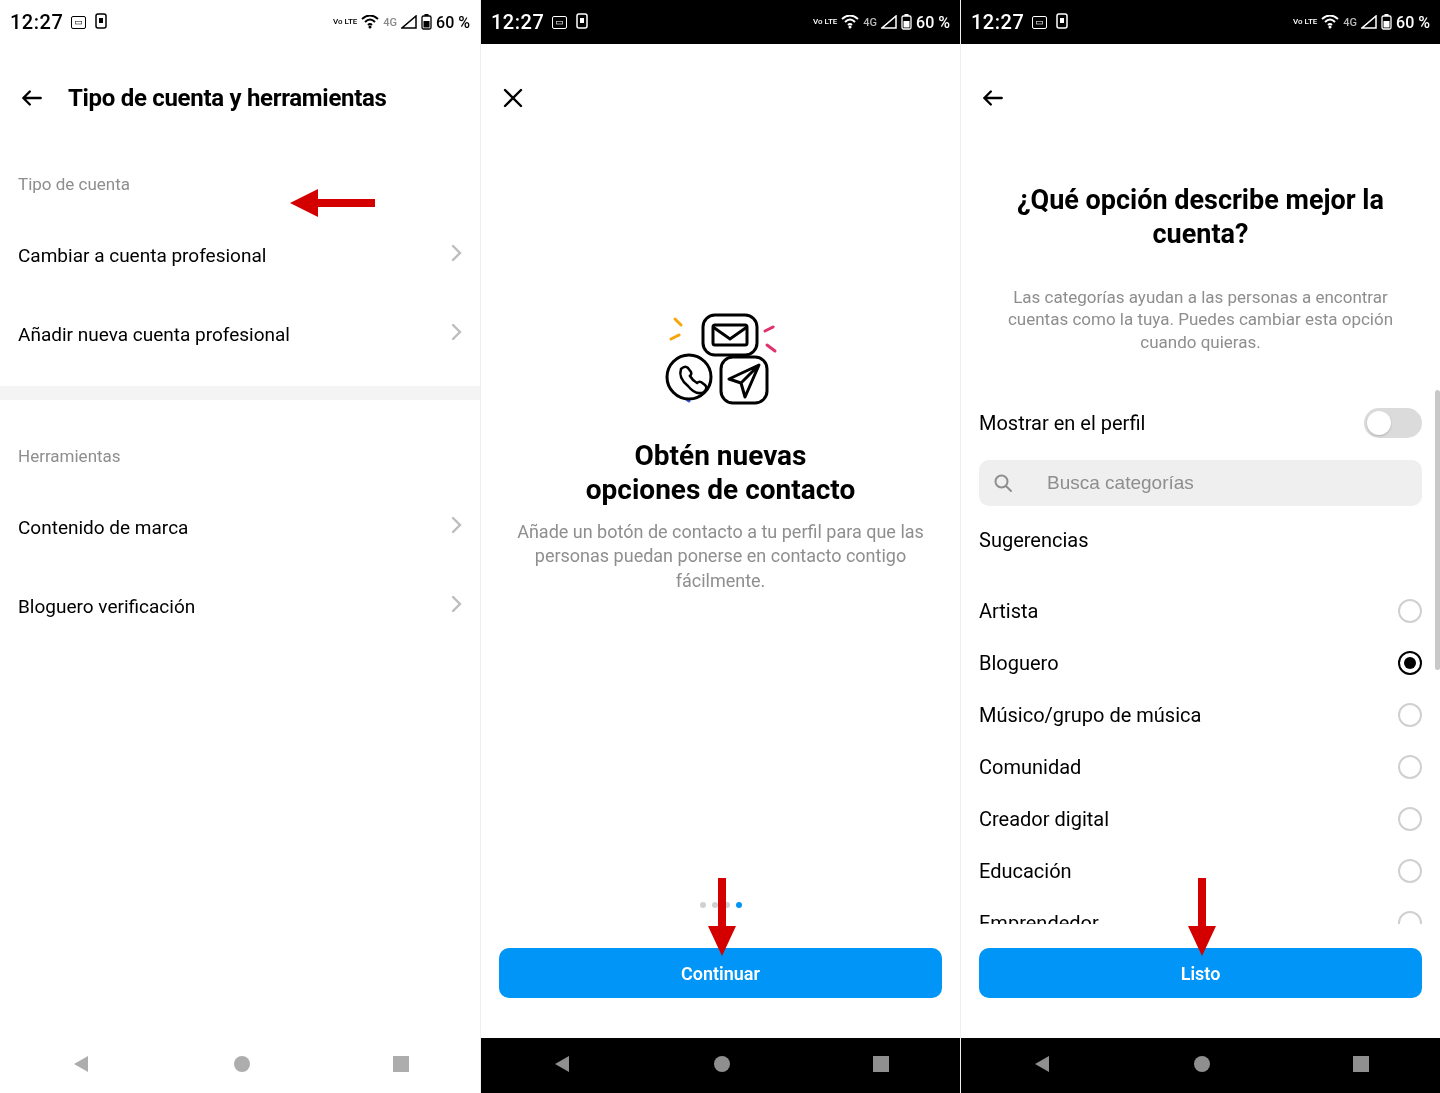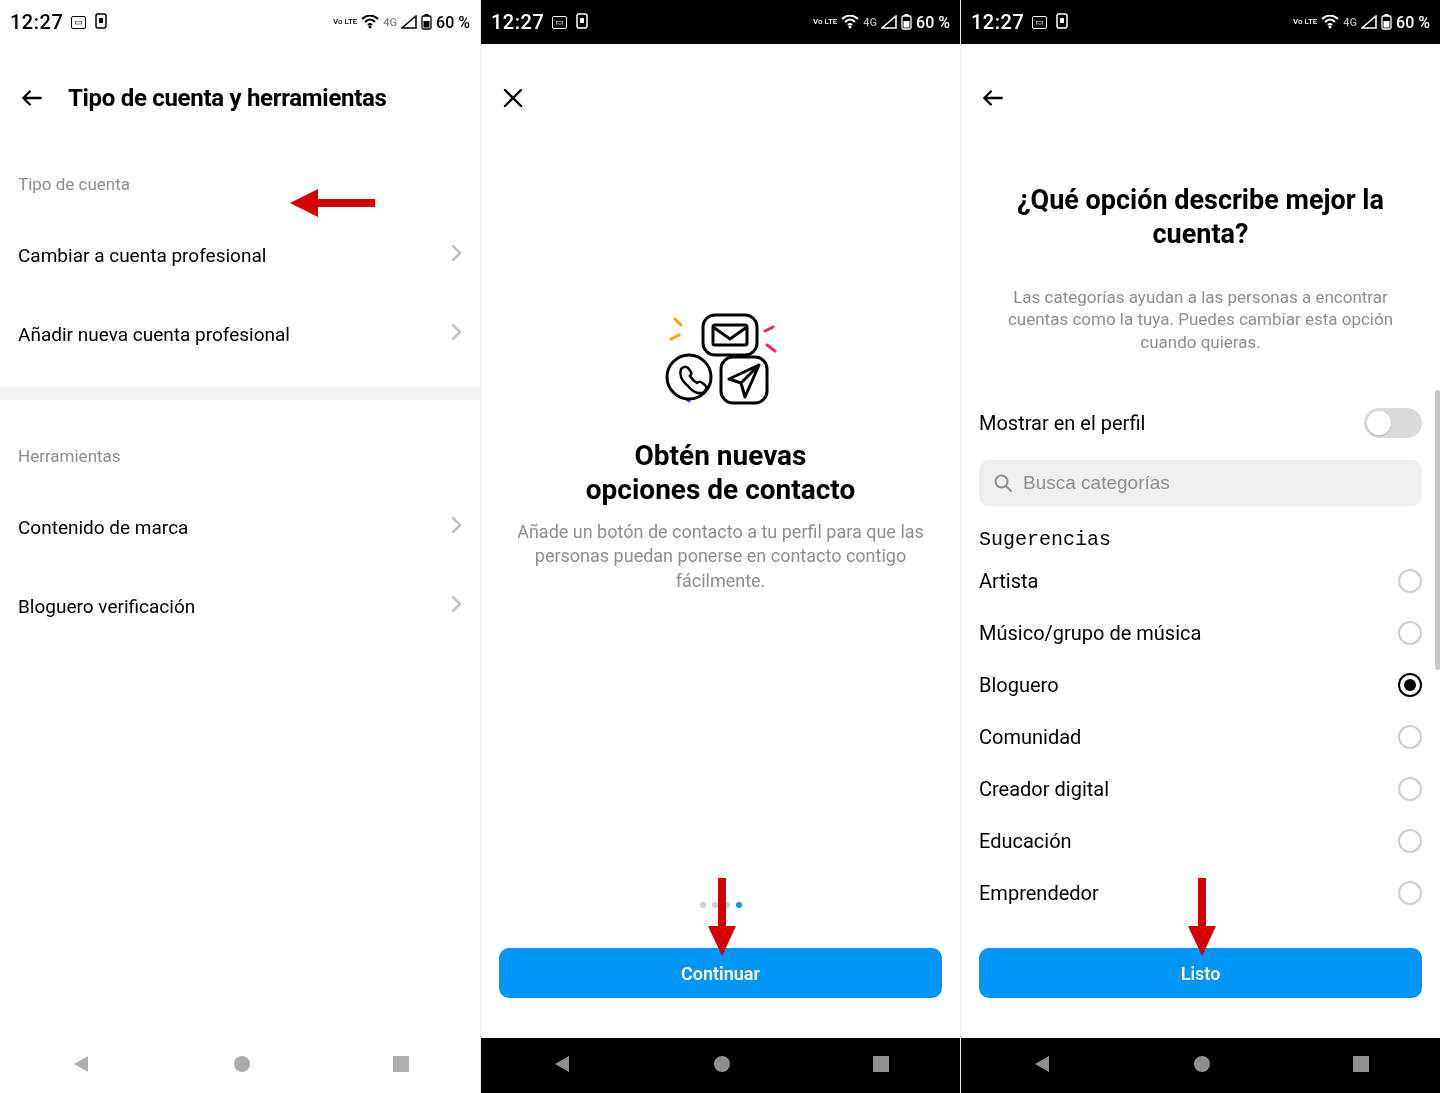--- a/index.html
+++ b/index.html
@@ -222,27 +222,27 @@
     padding: 12px 14px;
     margin-bottom: 22px;
   }
   .search-box input {
     border: none;
     background: transparent;
     font-size: 19px;
     color: #000;
     outline: none;
     flex: 1;
+    margin-left: 24px;
   }
   .search-box input::placeholder { color: #8e8e8e; }
   .s3-section {
     font-size: 20px;
     color: #000;
-    margin-bottom: 4px;
-    font-family: Liberation Mono, monospace;
+    margin-bottom: 33px;
   }
   .cat-row {
     display: flex;
     align-items: center;
     justify-content: space-between;
     padding: 14px 0;
     font-size: 20px;
     color: #000;
     cursor: pointer;
   }
@@ -539,26 +539,26 @@
     </div>
 
     <div class="s3-section">Sugerencias</div>
 
     <div id="cat-list">
         <div class="cat-row">
           <span>Artista</span>
           <div class="radio"></div>
         </div>
         <div class="cat-row">
+          <span>Bloguero</span>
+          <div class="radio selected"></div>
+        </div>
+        <div class="cat-row">
           <span>Músico/grupo de música</span>
           <div class="radio"></div>
-        </div>
-        <div class="cat-row">
-          <span>Bloguero</span>
-          <div class="radio selected"></div>
         </div>
         <div class="cat-row">
           <span>Comunidad</span>
           <div class="radio"></div>
         </div>
         <div class="cat-row">
           <span>Creador digital</span>
           <div class="radio"></div>
         </div>
         <div class="cat-row">

